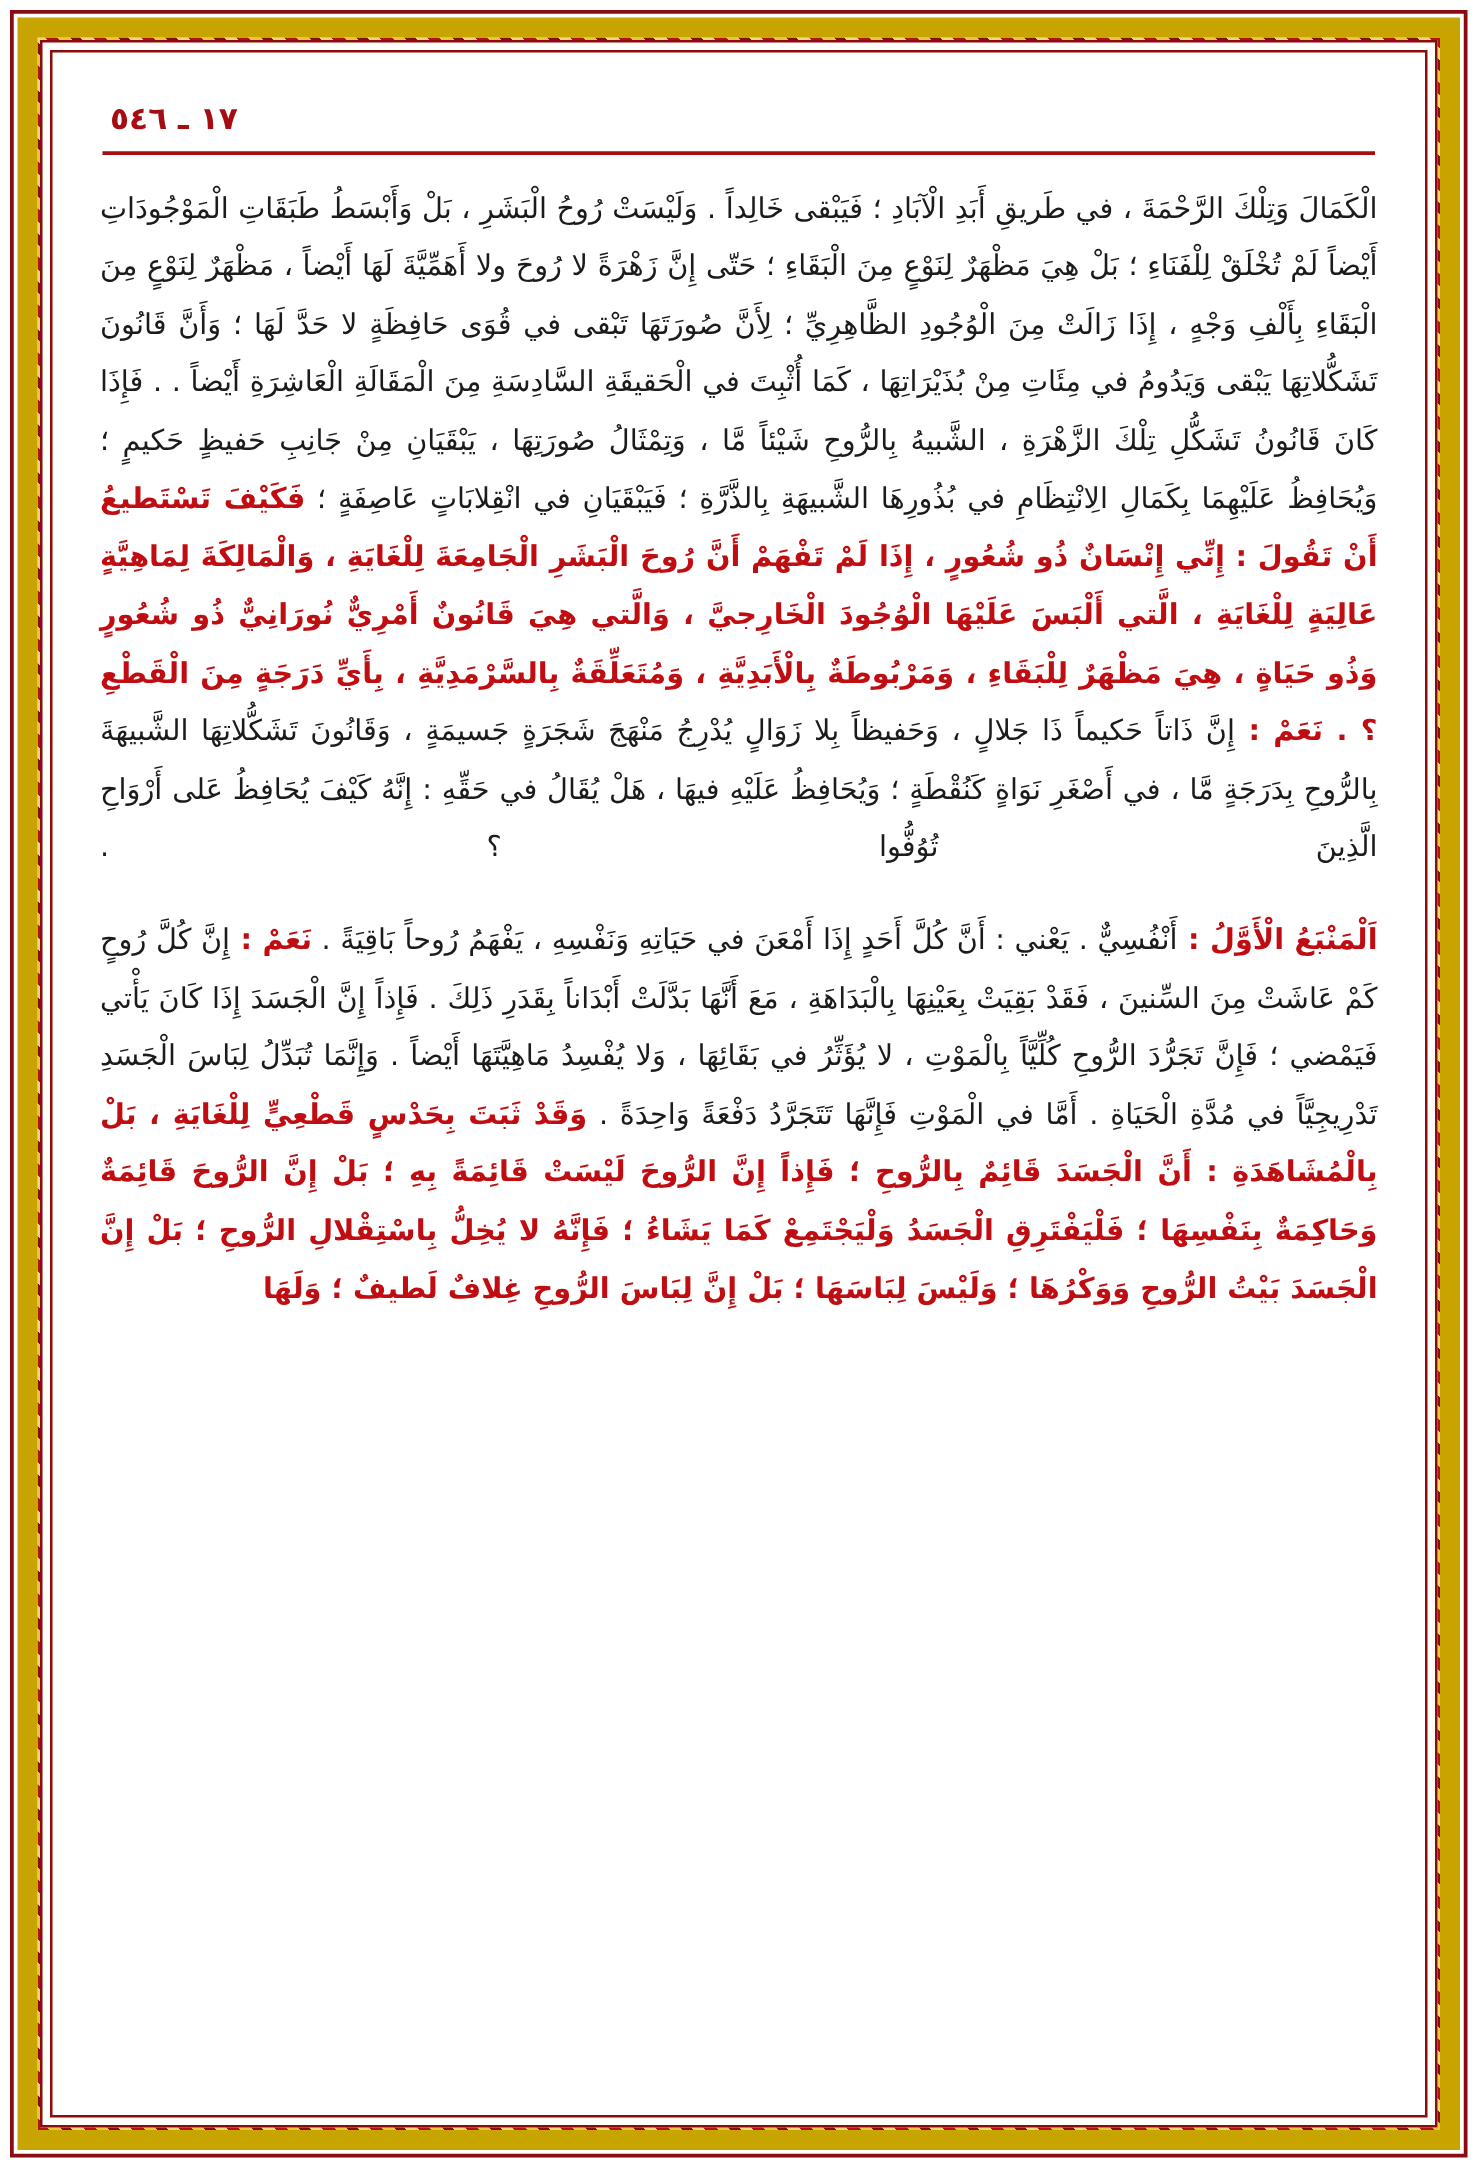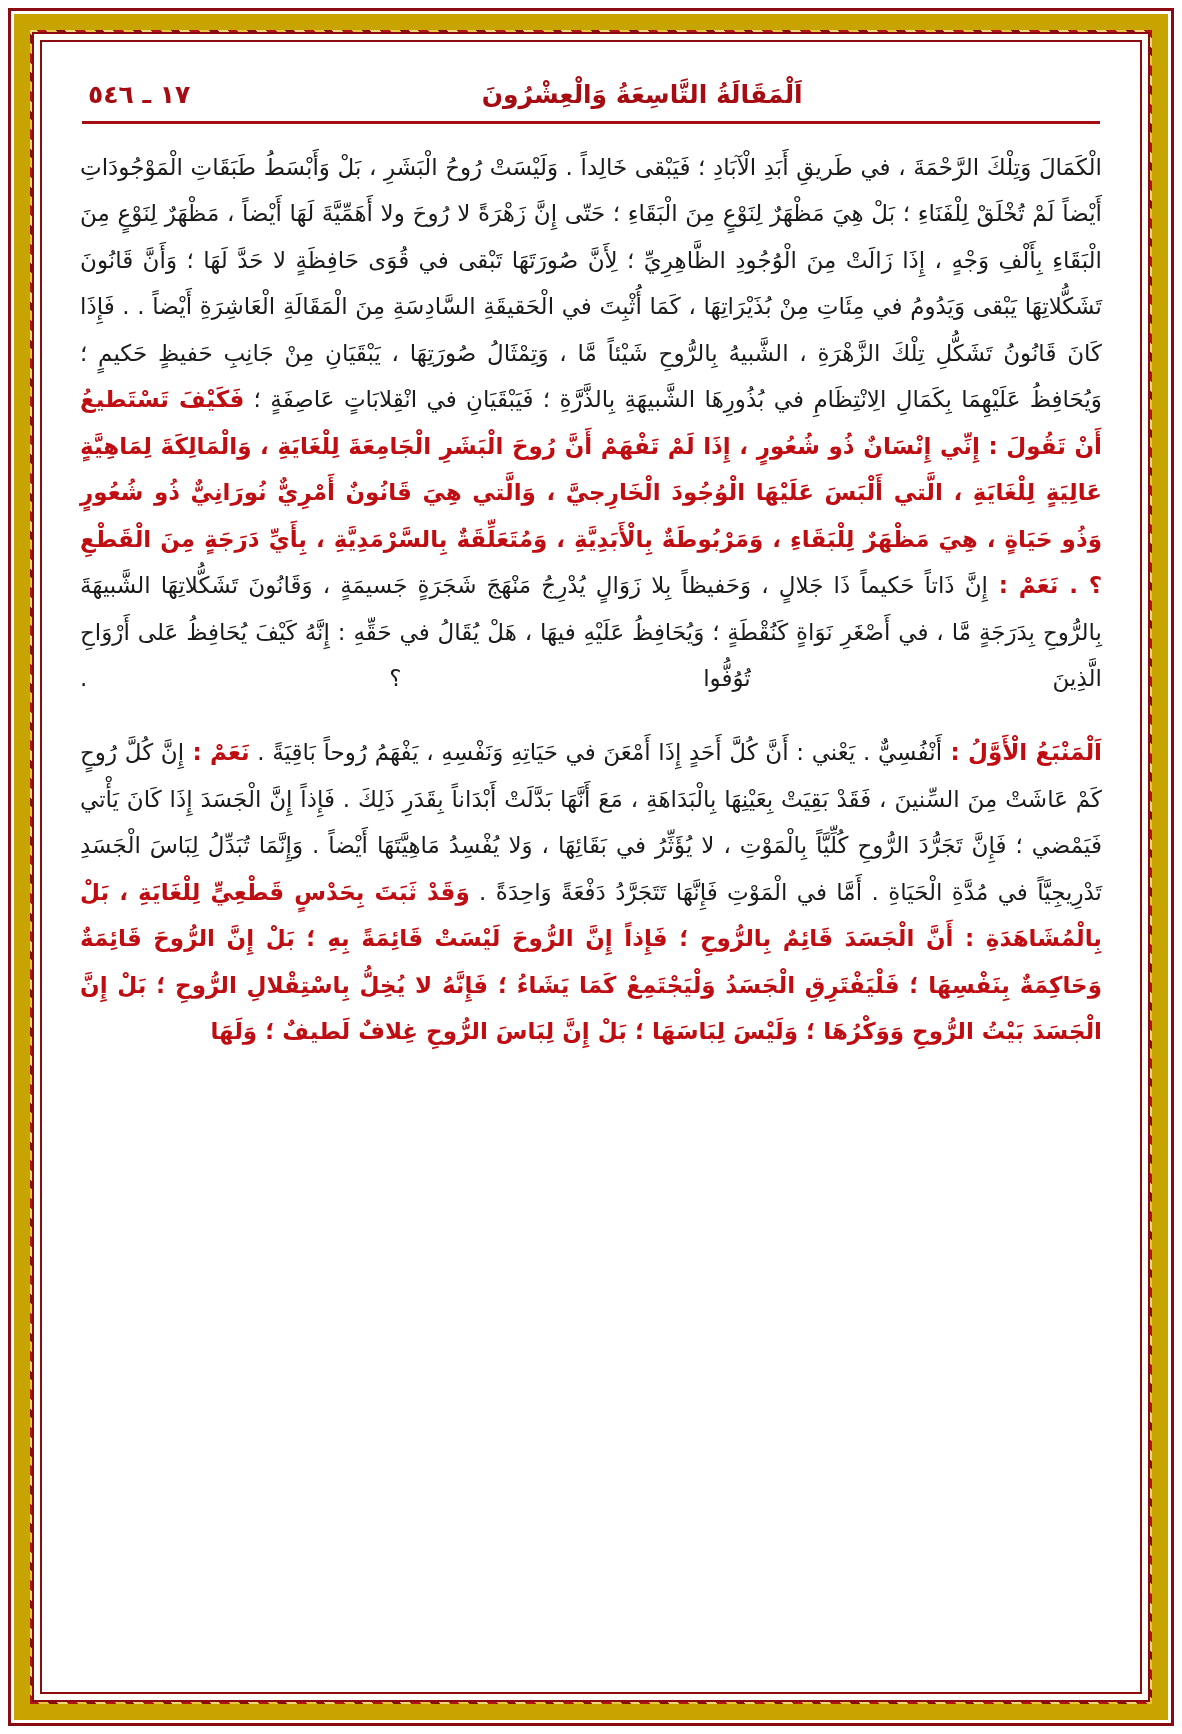--- a/index.html
+++ b/index.html
@@ -123,21 +123,20 @@
 
   <div class="frame-outer"></div>
   <div class="frame-band"></div>
   <div class="frame-band-inner-mask"></div>
   <div class="frame-inner"></div>
 
   <div class="content">
 
     <div class="header-row">
       <div class="page-number">١٧ ـ ٥٤٦</div>
-      <div class="header-title">اَلْمَقَالَةُ التَّاسِعَةُ وَالْعِشْرُونَ</div>
     </div>
 
     <div class="header-rule"></div>
 
     <div class="body-text">
       <p class="para">
         <span class="black">الْكَمَالَ وَتِلْكَ الرَّحْمَةَ ، في طَريقِ أَبَدِ الْآبَادِ ؛ فَيَبْقى خَالِداً . وَلَيْسَتْ رُوحُ الْبَشَرِ ، بَلْ وَأَبْسَطُ طَبَقَاتِ الْمَوْجُودَاتِ أَيْضاً لَمْ تُخْلَقْ لِلْفَنَاءِ ؛ بَلْ هِيَ مَظْهَرٌ لِنَوْعٍ مِنَ الْبَقَاءِ ؛ حَتّى إِنَّ زَهْرَةً لا رُوحَ ولا أَهَمِّيَّةَ لَهَا أَيْضاً ، مَظْهَرٌ لِنَوْعٍ مِنَ الْبَقَاءِ بِأَلْفِ وَجْهٍ ، إِذَا زَالَتْ مِنَ الْوُجُودِ الظَّاهِرِيِّ ؛ لِأَنَّ صُورَتَهَا تَبْقى في قُوَى حَافِظَةٍ لا حَدَّ لَهَا ؛ وَأَنَّ قَانُونَ تَشَكُّلاتِهَا يَبْقى وَيَدُومُ في مِئَاتِ مِنْ بُذَيْرَاتِهَا ، كَمَا أُثْبِتَ في الْحَقيقَةِ السَّادِسَةِ مِنَ الْمَقَالَةِ الْعَاشِرَةِ أَيْضاً . . فَإِذَا كَانَ قَانُونُ تَشَكُّلِ تِلْكَ الزَّهْرَةِ ، الشَّبيهُ بِالرُّوحِ شَيْئاً مَّا ، وَتِمْثَالُ صُورَتِهَا ، يَبْقَيَانِ مِنْ جَانِبِ حَفيظٍ حَكيمٍ ؛ وَيُحَافِظُ عَلَيْهِمَا بِكَمَالِ الِانْتِظَامِ في بُذُورِهَا الشَّبيهَةِ بِالذَّرَّةِ ؛ فَيَبْقَيَانِ في انْقِلابَاتٍ عَاصِفَةٍ ؛ </span><span class="red">فَكَيْفَ تَسْتَطيعُ أَنْ تَقُولَ : إِنِّي إِنْسَانٌ ذُو شُعُورٍ ، إِذَا لَمْ تَفْهَمْ أَنَّ رُوحَ الْبَشَرِ الْجَامِعَةَ لِلْغَايَةِ ، وَالْمَالِكَةَ لِمَاهِيَّةٍ عَالِيَةٍ لِلْغَايَةِ ، الَّتي أَلْبَسَ عَلَيْهَا الْوُجُودَ الْخَارِجيَّ ، وَالَّتي هِيَ قَانُونٌ أَمْرِيٌّ نُورَانِيٌّ ذُو شُعُورٍ وَذُو حَيَاةٍ ، هِيَ مَظْهَرٌ لِلْبَقَاءِ ، وَمَرْبُوطَةٌ بِالْأَبَدِيَّةِ ، وَمُتَعَلِّقَةٌ بِالسَّرْمَدِيَّةِ ، بِأَيِّ دَرَجَةٍ مِنَ الْقَطْعِ ؟ . </span><span class="red">نَعَمْ : </span><span class="black">إِنَّ ذَاتاً حَكيماً ذَا جَلالٍ ، وَحَفيظاً بِلا زَوَالٍ يُدْرِجُ مَنْهَجَ شَجَرَةٍ جَسيمَةٍ ، وَقَانُونَ تَشَكُّلاتِهَا الشَّبيهَةَ بِالرُّوحِ بِدَرَجَةٍ مَّا ، في أَصْغَرِ نَوَاةٍ كَنُقْطَةٍ ؛ وَيُحَافِظُ عَلَيْهِ فيهَا ، هَلْ يُقَالُ في حَقِّهِ : إِنَّهُ كَيْفَ يُحَافِظُ عَلى أَرْوَاحِ الَّذِينَ تُوُفُّوا ؟ .</span>
       </p>
 
       <div class="gap"></div>

